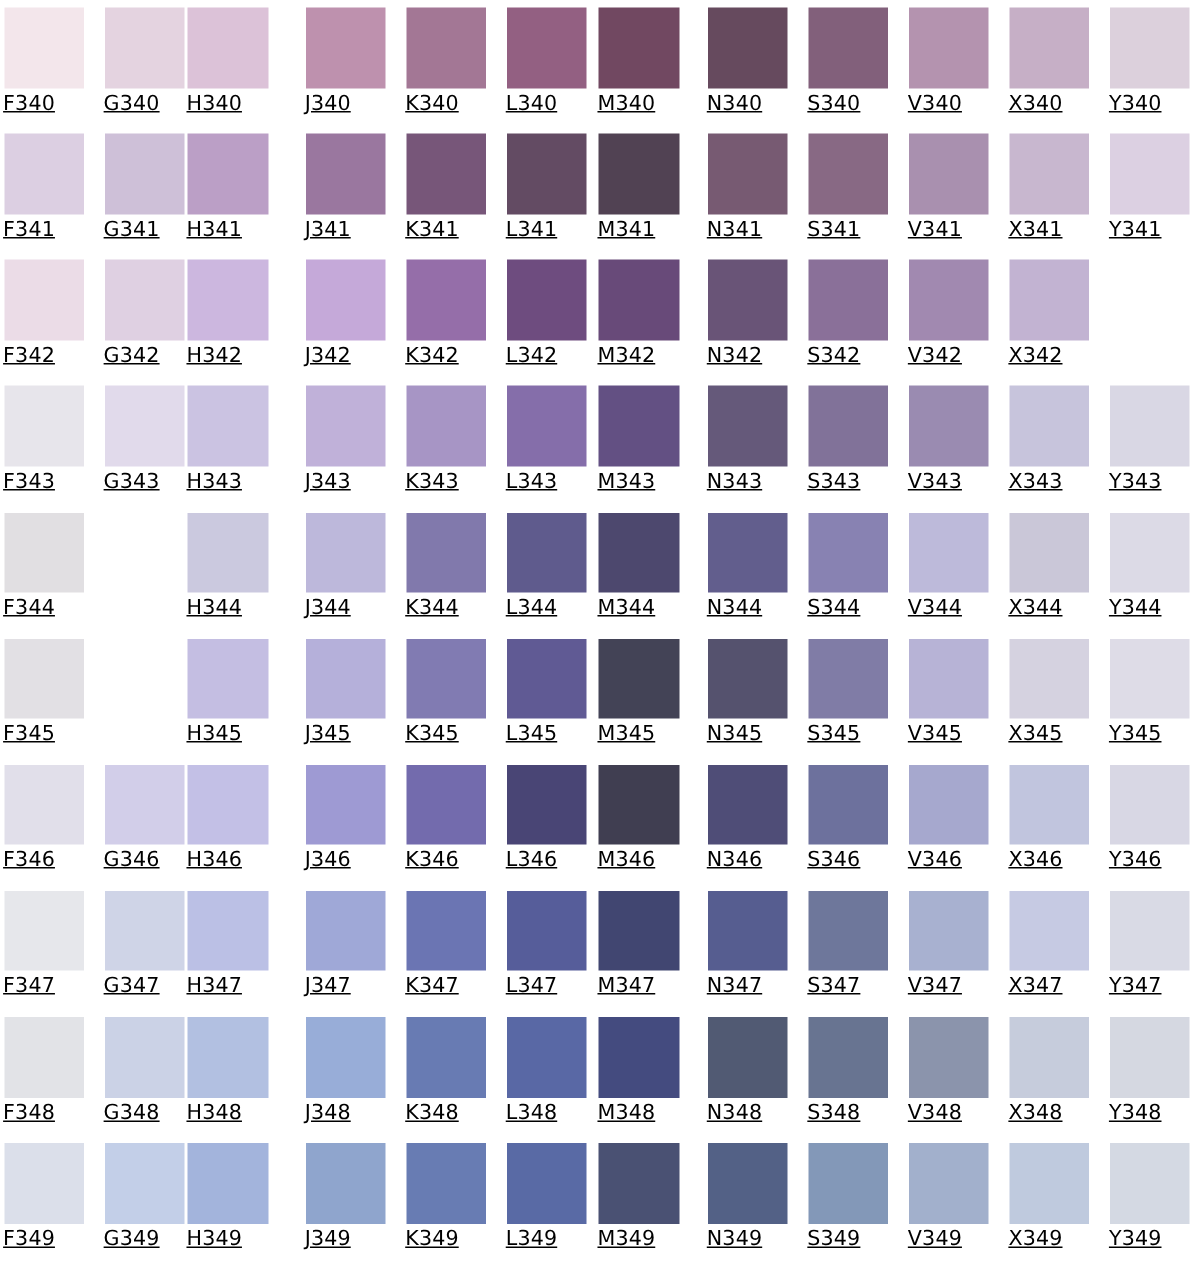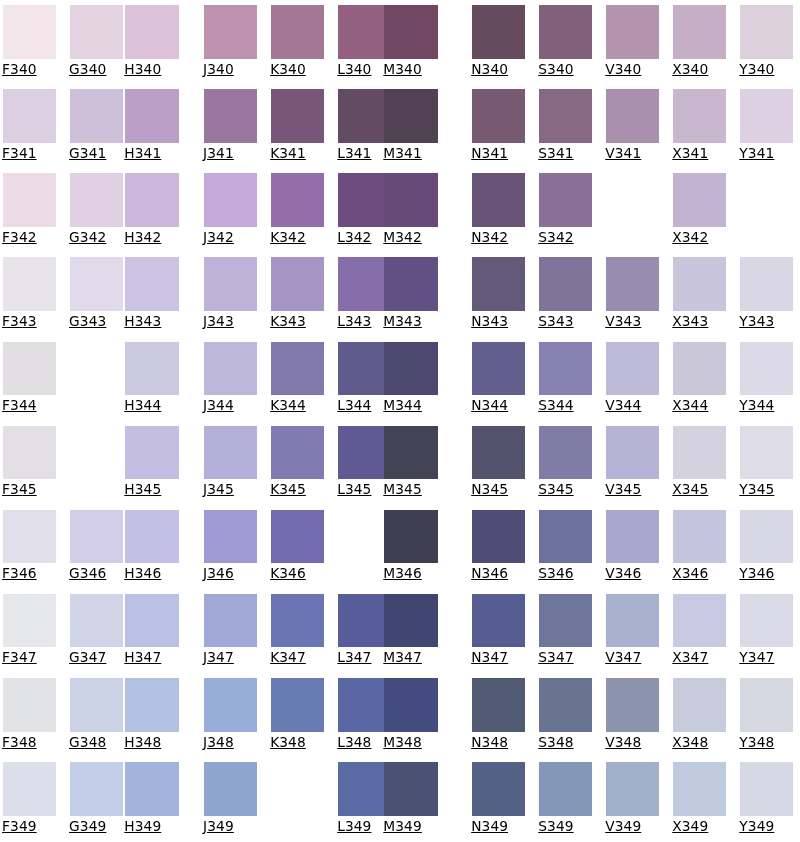--- a/index.html
+++ b/index.html
@@ -12,21 +12,21 @@
   .cell{position:absolute;}
   .swatch{width:53.5px;height:53.5px;}
   .label{
     display:block;
     font-size:13.75px;line-height:13.75px;
     color:#000000;text-decoration:underline;
     margin-top:4px;margin-left:-0.7px;
     white-space:nowrap;letter-spacing:0.1px;
     cursor:pointer;
   }
-  .c0{left:2.75px}.c1{left:69.77px}.c2{left:125px}.c3{left:203.81px}.c4{left:270.83px}.c5{left:337.85px}.c6{left:384px}.c7{left:471.89px}.c8{left:538.91px}.c9{left:605.93px}.c10{left:672.95px}.c11{left:739.97px}
+  .c0{left:2.75px}.c1{left:69.77px}.c2{left:125px}.c3{left:203.81px}.c4{left:270.83px}.c5{left:337.85px}.c6{left:399px}.c7{left:471.89px}.c8{left:538.91px}.c9{left:605.93px}.c10{left:672.95px}.c11{left:739.97px}
   .r0{top:5.0px}.r1{top:89.13px}.r2{top:173.26px}.r3{top:257.39px}.r4{top:341.52px}.r5{top:425.65px}.r6{top:509.78px}.r7{top:593.91px}.r8{top:678.04px}.r9{top:762.17px}
 </style>
 </head>
 <body style="background-color: rgb(255, 255, 255);">
 
 <div id="palette">
 <div class="cell r0 c0">
       <div class="swatch" style="background-color: rgb(243, 230, 235);"></div>
       <a class="label">F340</a>
     </div>
@@ -151,20 +151,24 @@
       <a class="label">M342</a>
     </div>
 <div class="cell r2 c7">
       <div class="swatch" style="background-color: rgb(105, 84, 119);"></div>
       <a class="label">N342</a>
     </div>
 <div class="cell r2 c8">
       <div class="swatch" style="background-color: rgb(138, 112, 153);"></div>
       <a class="label">S342</a>
     </div>
+<div class="cell r2 c9">
+      <div class="swatch" style="background-color: rgb(161, 137, 176);"></div>
+      <a class="label">V342</a>
+    </div>
 <div class="cell r2 c10">
       <div class="swatch" style="background-color: rgb(194, 179, 210);"></div>
       <a class="label">X342</a>
     </div>
 <div class="cell r3 c0">
       <div class="swatch" style="background-color: rgb(231, 229, 235);"></div>
       <a class="label">F343</a>
     </div>
 <div class="cell r3 c1">
       <div class="swatch" style="background-color: rgb(225, 218, 235);"></div>
@@ -311,20 +315,24 @@
       <a class="label">H346</a>
     </div>
 <div class="cell r6 c3">
       <div class="swatch" style="background-color: rgb(158, 154, 211);"></div>
       <a class="label">J346</a>
     </div>
 <div class="cell r6 c4">
       <div class="swatch" style="background-color: rgb(115, 107, 173);"></div>
       <a class="label">K346</a>
     </div>
+<div class="cell r6 c5">
+      <div class="swatch" style="background-color: rgb(73, 69, 117);"></div>
+      <a class="label">L346</a>
+    </div>
 <div class="cell r6 c6">
       <div class="swatch" style="background-color: rgb(64, 62, 81);"></div>
       <a class="label">M346</a>
     </div>
 <div class="cell r6 c7">
       <div class="swatch" style="background-color: rgb(79, 77, 119);"></div>
       <a class="label">N346</a>
     </div>
 <div class="cell r6 c8">
       <div class="swatch" style="background-color: rgb(109, 113, 157);"></div>
@@ -447,20 +455,24 @@
       <a class="label">G349</a>
     </div>
 <div class="cell r9 c2">
       <div class="swatch" style="background-color: rgb(163, 180, 220);"></div>
       <a class="label">H349</a>
     </div>
 <div class="cell r9 c3">
       <div class="swatch" style="background-color: rgb(143, 165, 205);"></div>
       <a class="label">J349</a>
     </div>
+<div class="cell r9 c4">
+      <div class="swatch" style="background-color: rgb(104, 124, 179);"></div>
+      <a class="label">K349</a>
+    </div>
 <div class="cell r9 c5">
       <div class="swatch" style="background-color: rgb(89, 106, 165);"></div>
       <a class="label">L349</a>
     </div>
 <div class="cell r9 c6">
       <div class="swatch" style="background-color: rgb(74, 81, 115);"></div>
       <a class="label">M349</a>
     </div>
 <div class="cell r9 c7">
       <div class="swatch" style="background-color: rgb(83, 97, 134);"></div>

